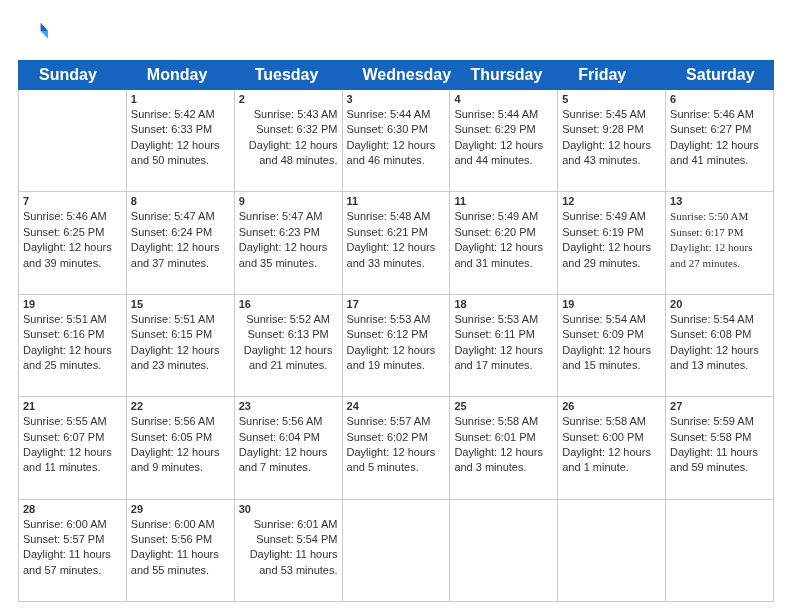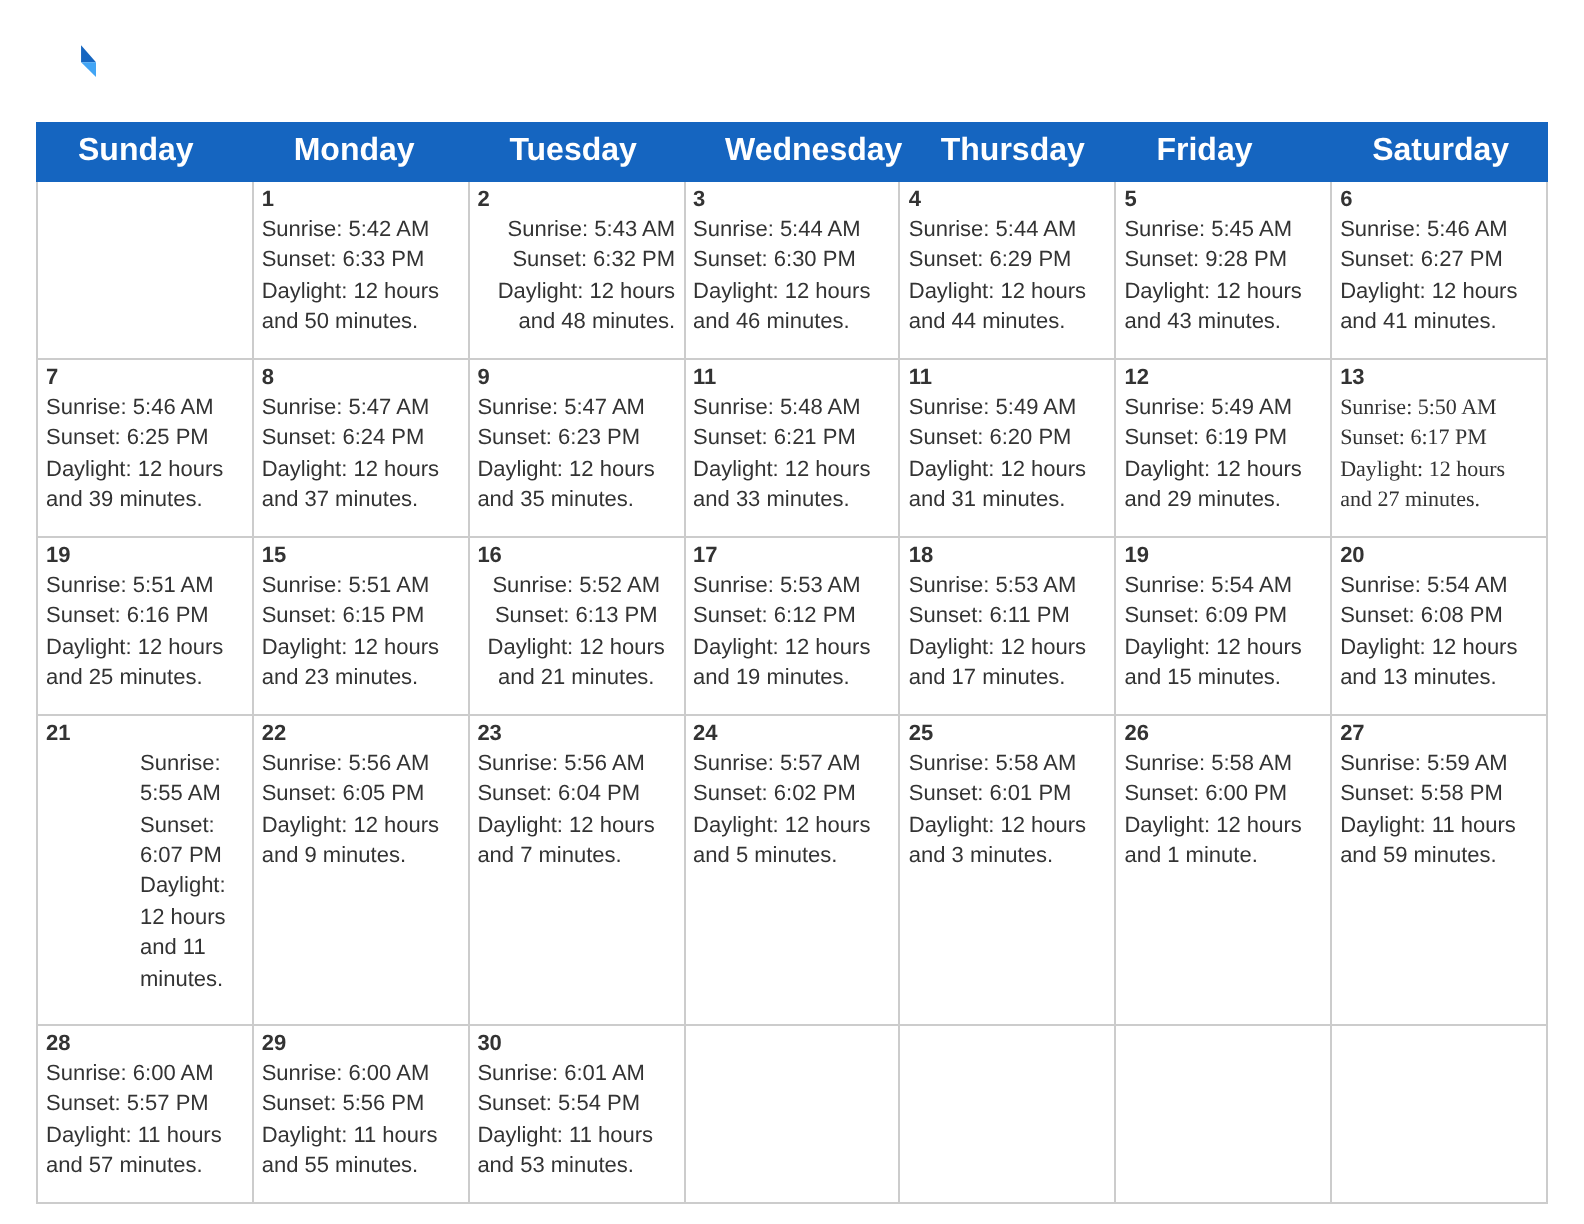--- a/index.html
+++ b/index.html
@@ -270,21 +270,21 @@
             <span class="day-number">20</span>
             <div class="day-info" style="white-space: pre-line;">Sunrise: 5:54 AM
 Sunset: 6:08 PM
 Daylight: 12 hours
 and 13 minutes.</div>
           </td>
         </tr>
         <tr>
           <td>
             <span class="day-number">21</span>
-            <div class="day-info" style="white-space: pre-line; margin-left: 47px;">Sunrise: 5:55 AM
+            <div class="day-info" style="white-space: pre-line;">Sunrise: 5:55 AM
 Sunset: 6:07 PM
 Daylight: 12 hours
 and 11 minutes.</div>
           </td>
           <td>
             <span class="day-number">22</span>
             <div class="day-info" style="white-space: pre-line;">Sunrise: 5:56 AM
 Sunset: 6:05 PM
 Daylight: 12 hours
 and 9 minutes.</div>
@@ -335,21 +335,21 @@
           </td>
           <td>
             <span class="day-number">29</span>
             <div class="day-info" style="white-space: pre-line;">Sunrise: 6:00 AM
 Sunset: 5:56 PM
 Daylight: 11 hours
 and 55 minutes.</div>
           </td>
           <td>
             <span class="day-number">30</span>
-            <div class="day-info" style="white-space: pre-line;">Sunrise: 6:01 AM
+            <div class="day-info" style="white-space: pre-line; text-align: right;">Sunrise: 6:01 AM
 Sunset: 5:54 PM
 Daylight: 11 hours
 and 53 minutes.</div>
           </td>
           <td class="empty"></td>
           <td class="empty"></td>
           <td class="empty"></td>
           <td class="empty"></td>
         </tr>
       </tbody>

